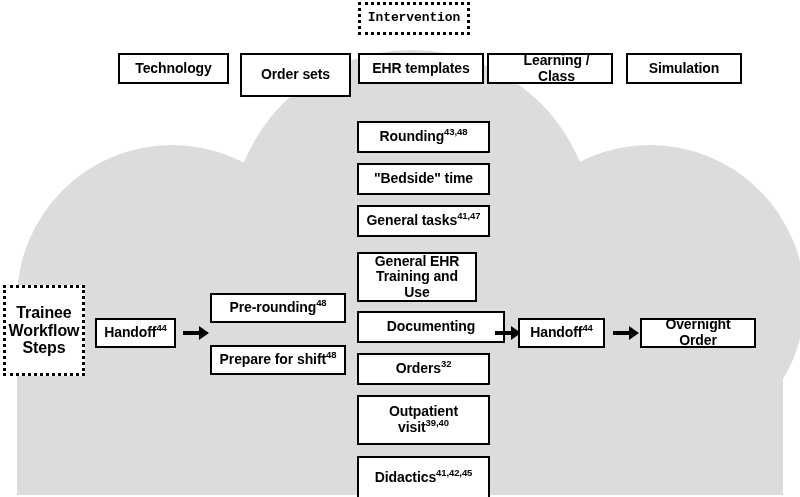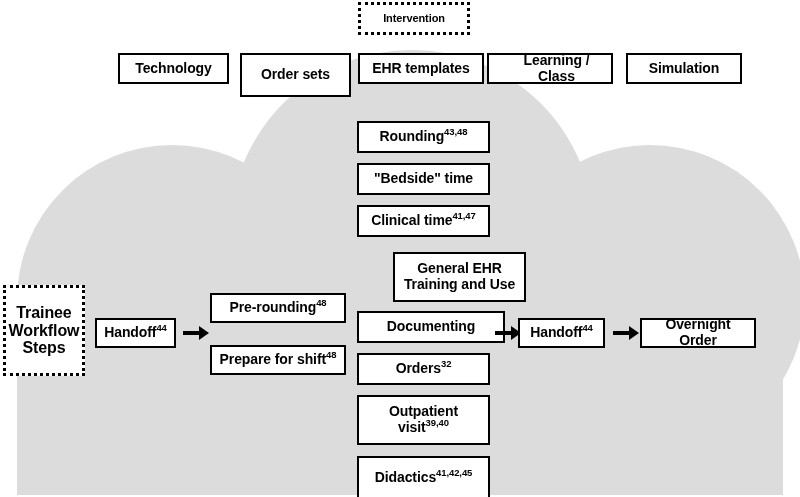--- a/index.html
+++ b/index.html
@@ -84,21 +84,21 @@
   <svg id="cloud-layer" viewBox="0 0 800 497" preserveAspectRatio="none" xmlns="http://www.w3.org/2000/svg">
     <g id="cloud-group" fill="#dcdcdc">
       <circle cx="172" cy="300" r="155"></circle>
       <circle cx="412" cy="232" r="182"></circle>
       <circle cx="650" cy="300" r="155"></circle>
       <rect x="17" y="290" width="766" height="202" rx="0"></rect>
       <rect x="17" y="290" width="766" height="205"></rect>
     </g>
   </svg>
 
-  <div class="node dotted" style="left:358px; top:2px; width:112px; height:33px; font-size:11px;">
+  <div class="node dotted" style="left:358px; top:2px; width:112px; height:33px; font-size:13px;font-family:Liberation Mono, monospace;">
     <span class="lbl">Intervention</span>
   </div>
 
   <div class="node" style="left:118px; top:53px; width:111px; height:31px;">
     <span class="lbl">Technology</span>
   </div>
   <div class="node" style="left:240px; top:53px; width:111px; height:44px;">
     <span class="lbl">Order sets</span>
   </div>
   <div class="node" style="left:358px; top:53px; width:126px; height:31px;">
@@ -133,23 +133,23 @@
     <span class="lbl"><span>Prepare for shift</span><sup>48</sup></span>
   </div>
 
   <div class="node" style="left:357px; top:121px; width:133px; height:32px;">
     <span class="lbl"><span>Rounding</span><sup>43,48</sup></span>
   </div>
   <div class="node" style="left:357px; top:163px; width:133px; height:32px;">
     <span class="lbl"><span>"Bedside" time</span><sup></sup></span>
   </div>
   <div class="node" style="left:357px; top:205px; width:133px; height:32px;">
-    <span class="lbl"><span>Clinical time</span><sup>41,47</sup></span>
+    <span class="lbl"><span>General tasks</span><sup>41,47</sup></span>
   </div>
-  <div class="node" style="left:357px; top:252px; width:133px; height:50px;margin-left:36px;">
+  <div class="node" style="left:357px; top:252px; width:120px; height:50px;">
     <span class="lbl"><span>General EHR
 Training and Use</span><sup></sup></span>
   </div>
   <div class="node" style="left:357px; top:311px; width:148px; height:32px;">
     <span class="lbl"><span>Documenting</span><sup></sup></span>
   </div>
   <div class="node" style="left:357px; top:353px; width:133px; height:32px;">
     <span class="lbl"><span>Orders</span><sup>32</sup></span>
   </div>
   <div class="node" style="left:357px; top:395px; width:133px; height:50px;">

